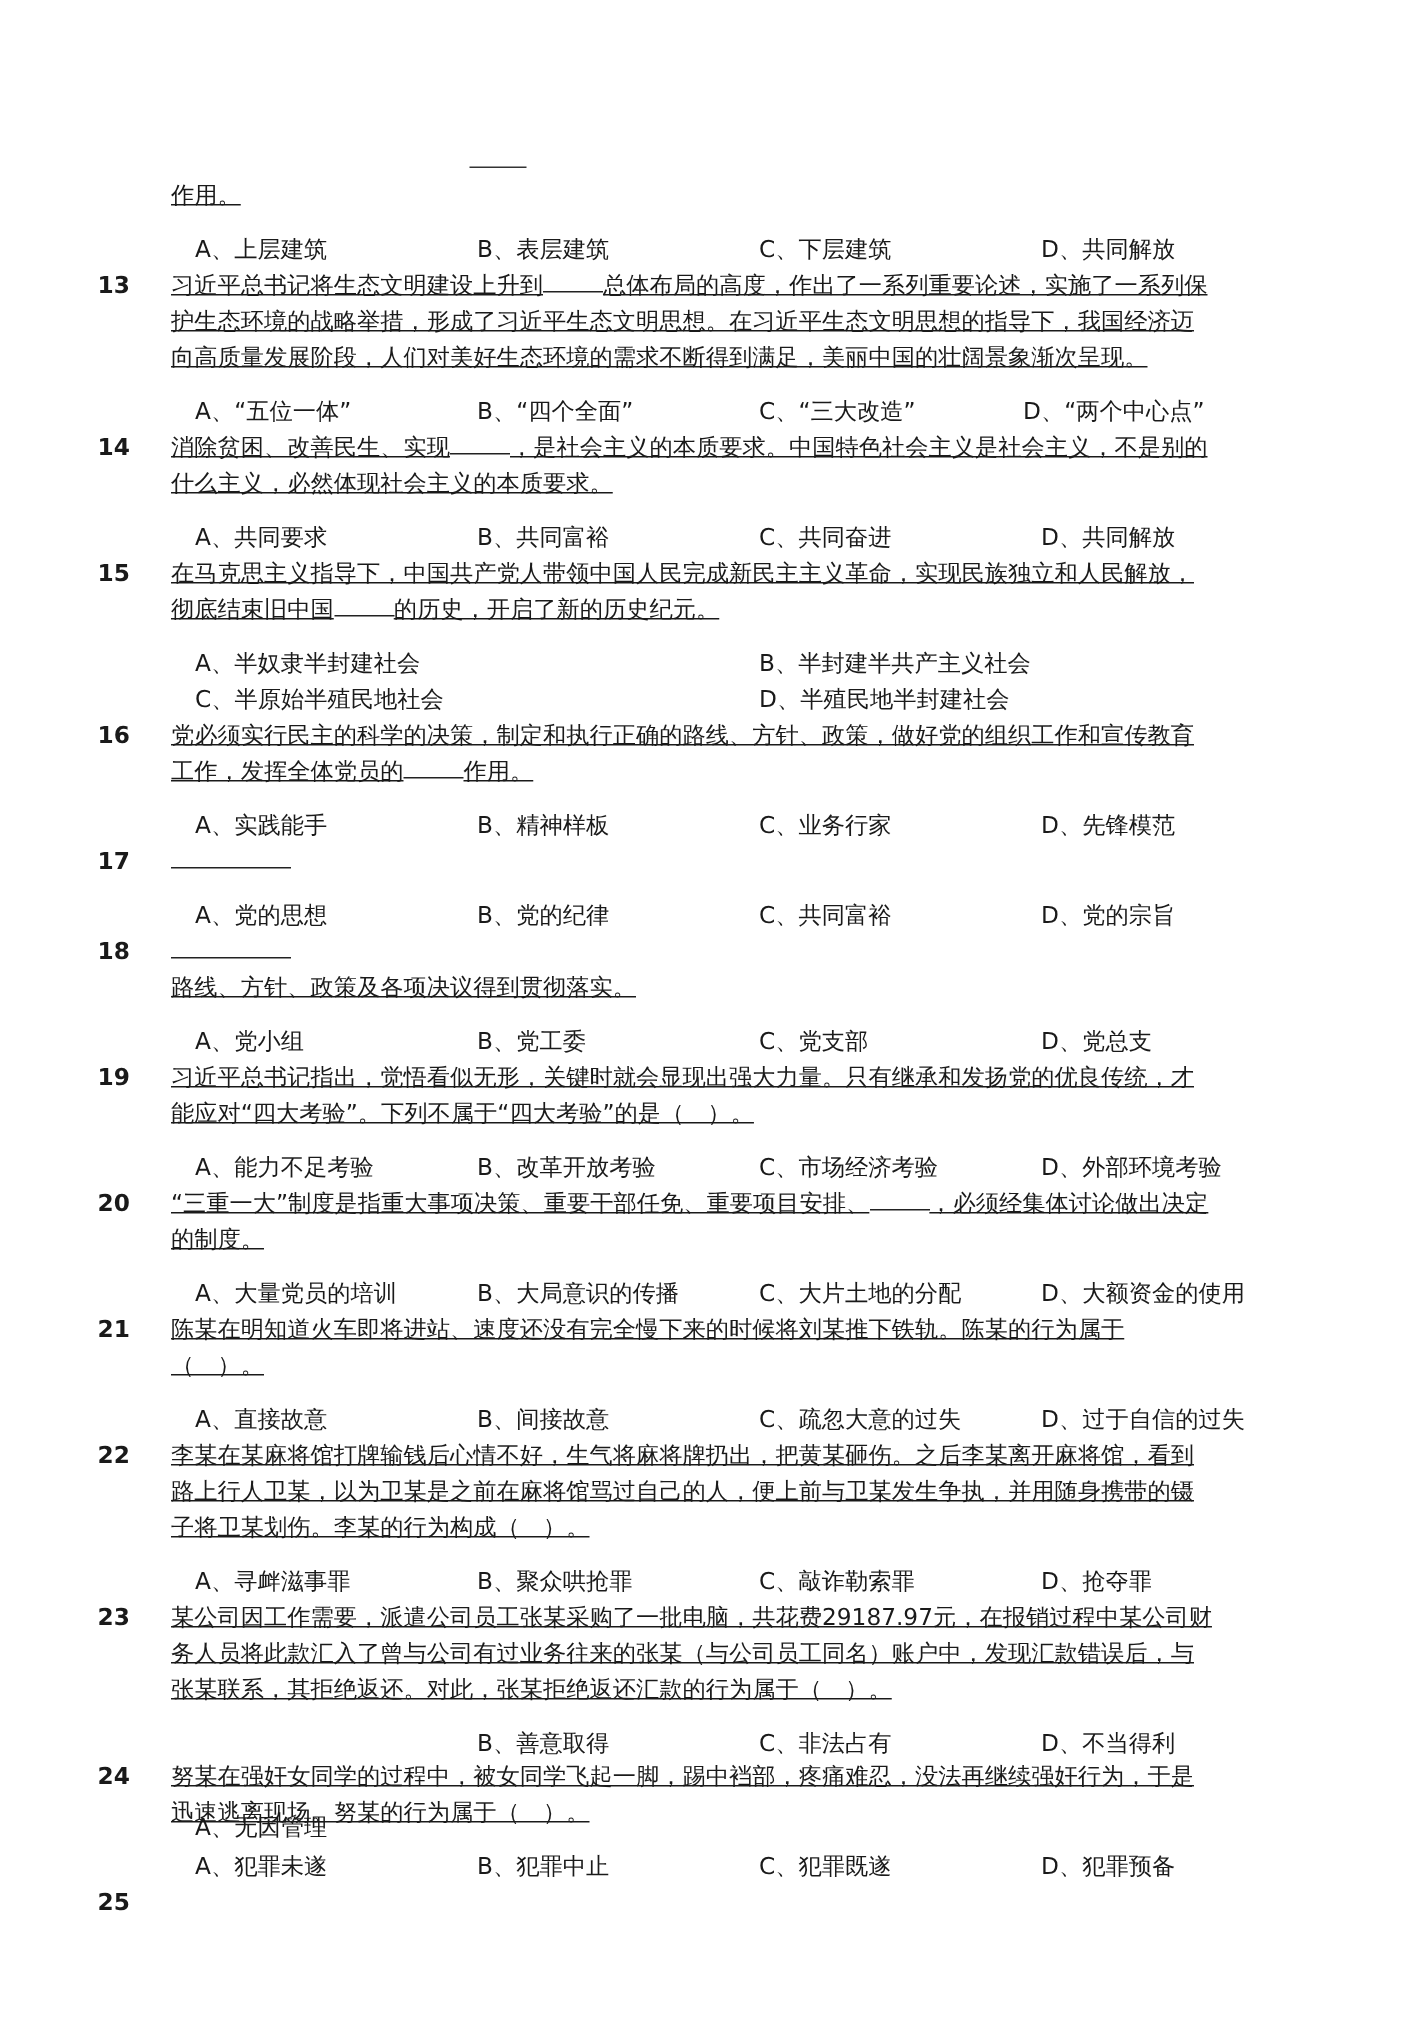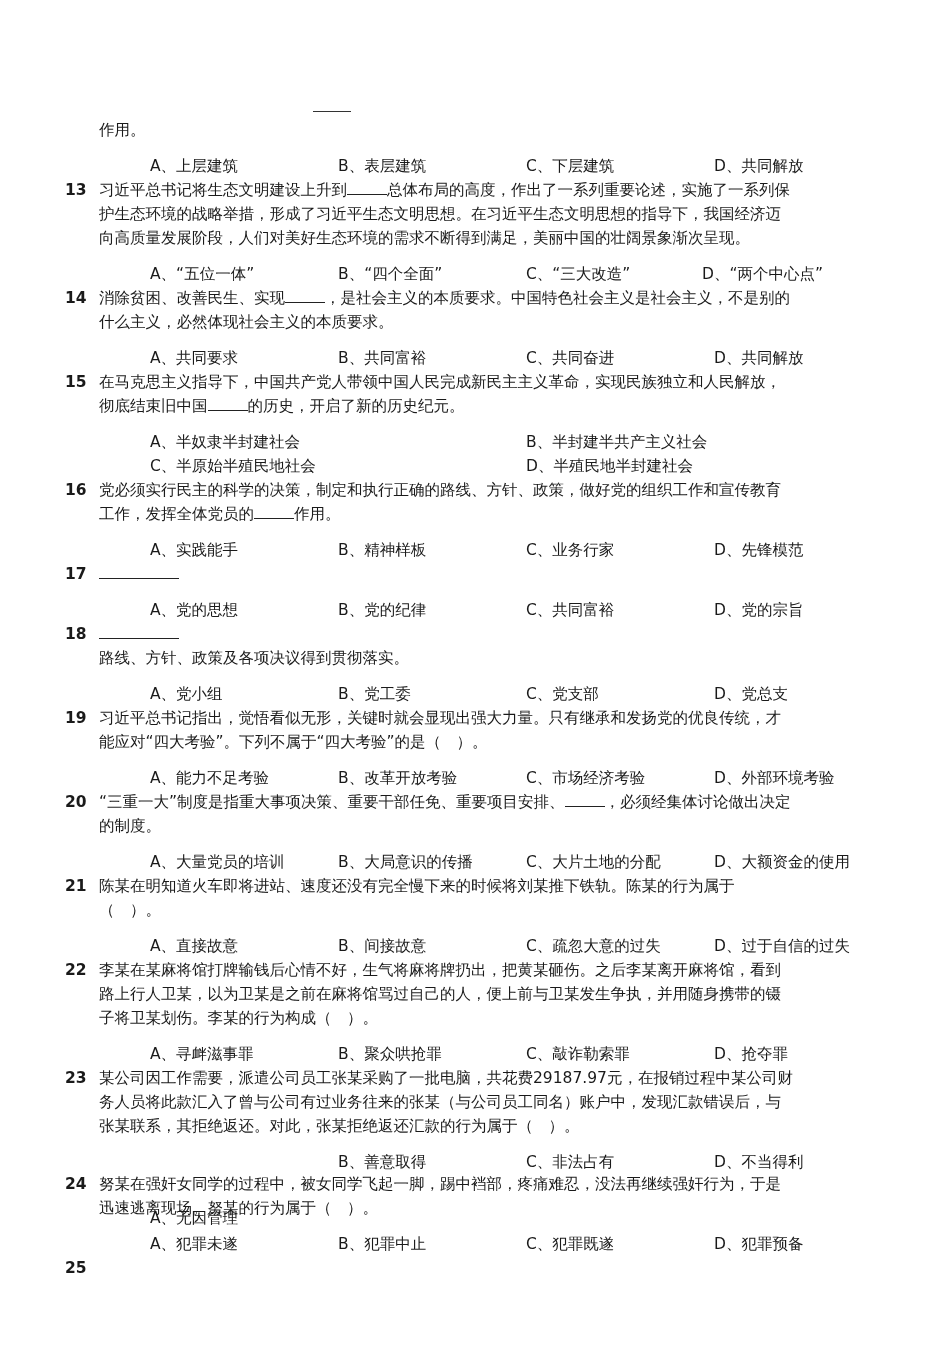--- a/index.html
+++ b/index.html
@@ -6,23 +6,23 @@
   body {
     width: 950px; height: 1345px; position: relative; overflow: hidden;
     font-family: "DejaVu Sans", "Liberation Sans", sans-serif;
     font-size: 15.5px; color: #1a1a1a;
   }
   .page { position: absolute; left: 0; top: 0; width: 950px; height: 1345px; }
   .top-blank {
     position: absolute; left: 313px; top: 111px; width: 38px; height: 0;
     border-top: 1.5px solid #333;
   }
-  .line { position: absolute; left: 99px; width: 745px; line-height: 24px; white-space: nowrap; }
+  .line { position: absolute; left: 114px; width: 745px; line-height: 24px; white-space: nowrap; text-decoration: underline; }
   .qnum { position: absolute; left: 65px; line-height: 24px; font-weight: bold; }
-  .opt { position: absolute; line-height: 24px; white-space: nowrap; margin-left: 20px; }
+  .opt { position: absolute; line-height: 24px; white-space: nowrap; }
   .blank { display: inline-block; width: 40px; border-bottom: 1.3px solid #222; height: 15px; vertical-align: baseline; }
 </style>
 </head>
 <body>
 
 <div class="page">
   <div class="top-blank"></div>
   <div class="line" style="top:118px">作用。</div>
   <div id="prev-opts">
       <div class="opt" style="left:130px;top:154px">A、上层建筑</div>

